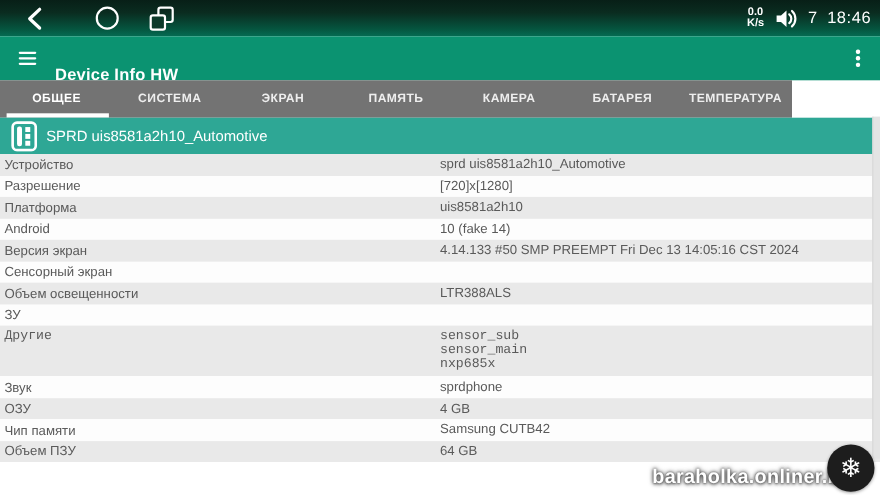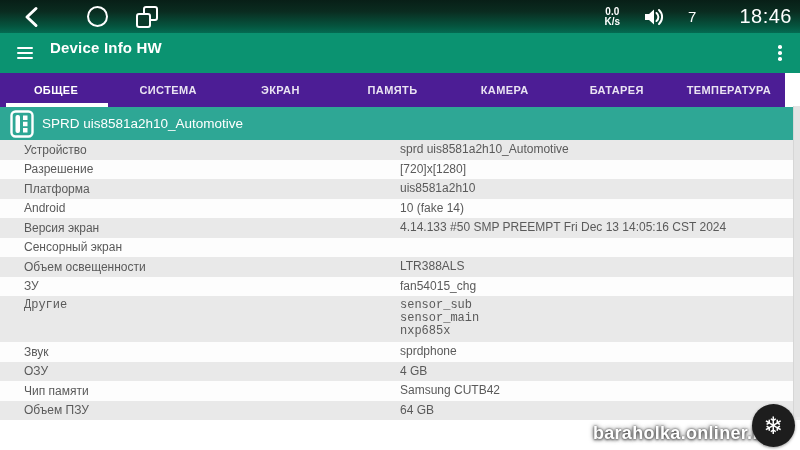--- a/index.html
+++ b/index.html
@@ -24,43 +24,43 @@
   .nav-recents .rr-back {
     position:absolute; right:0; top:0; width:15px; height:15px;
     border:2.4px solid #fff; border-radius:3px;
   }
   .nav-recents .rr-front {
     position:absolute; left:0; bottom:0; width:15px; height:15px;
     border:2.4px solid #fff; border-radius:3px; background:#0c3a2a;
   }
   .status-right {
     position:absolute; right:8px; top:0; height:33px;
-    display:flex; align-items:center; gap:23px; color:#fff;
+    display:flex; align-items:center; gap:9px; color:#fff;
   }
   .netspeed { display:flex; flex-direction:column; align-items:center; line-height:10px; font-size:10px; font-weight:bold; }
   .notif-count { font-size:15px; }
-  .clock { font-size:20px; letter-spacing:0.5px;margin-left:20px; }
+  .clock { font-size:15px; letter-spacing:0.5px; }
 
   
   .appbar {
     position:absolute; left:0; top:33px; width:800px; height:40px;
     background:#0b9371; color:#fff; display:flex; align-items:center;
   }
   .hamburger { position:absolute; left:17px; top:14px; width:16px; height:12px;
     display:flex; flex-direction:column; justify-content:space-between; cursor:pointer; }
   .hamburger span { display:block; height:2px; background:#fff; border-radius:1px; }
-  .app-title { position:absolute; left:50px; top:6px; font-size:15px; font-weight:bold; letter-spacing:0.2px; }
+  .app-title { position:absolute; left:50px; top:27px; font-size:15px; font-weight:bold; letter-spacing:0.2px; }
   .overflow { position:absolute; right:12px; top:9px; width:16px; height:22px;
     display:flex; flex-direction:column; align-items:center; justify-content:center; gap:2.5px; cursor:pointer; }
   .overflow i { width:3.6px; height:3.6px; background:#fff; border-radius:50%; }
 
   
   .tabs {
-    position:absolute; left:0; top:73px; width:785px; height:34px;
-    background:#4c1d95; display:flex;
+    position:absolute; left:0; top:73px; width:720px; height:34px;
+    background:#737373; display:flex;
   }
   .tab {
     position:relative; flex:1 1 0; display:flex; align-items:center; justify-content:center;
     color:rgba(255,255,255,0.88); font-size:11px; font-weight:bold; letter-spacing:0.4px;
     cursor:pointer; text-transform:uppercase;
   }
   .tab.active { color:#ffffff; }
   .tab.active::after {
     content:""; position:absolute; left:6px; right:4px; bottom:0; height:4px; background:#ffffff;
   }
@@ -73,21 +73,21 @@
   .dev-icon { position:absolute; left:10px; top:3px; }
   .dev-title { position:absolute; left:42px; font-size:13.5px; }
 
   
   .rows { position:absolute; left:0; top:140px; width:800px; }
   .row {
     display:flex; width:800px; min-height:19.5px; align-items:center;
     background:#fdfdfd; color:#5a5a5a; font-size:12px;
   }
   .row.alt { background:#e9e9e9; }
-  .row .label { width:392px; padding-left:24px; }
+  .row .label { width:392px; padding-left:4px; }
   .row .value { flex:1; padding-left:8px; white-space:pre-line; line-height:13px; }
   .row.multi { align-items:flex-start; padding:3px 0 4px 0;font-family:Liberation Mono, monospace; }
   .row.multi .label { line-height:13px; }
 
   
   .vscroll {
     position:absolute; right:0; top:106px; width:7px; height:311px;
     background:#e4e4e4; border-left:1px solid #d6d6d6;
   }
 
@@ -207,21 +207,20 @@
       </div>
       <div class="row">
         <div class="label">Сенсорный экран</div>
       </div>
       <div class="row alt">
         <div class="label">Объем освещенности</div>
         <div class="value">LTR388ALS</div>
       </div>
       <div class="row">
         <div class="label">ЗУ</div>
-        <div class="value">fan54015_chg</div>
       </div>
       <div class="row alt multi">
         <div class="label">Другие</div>
         <div class="value">sensor_sub
 sensor_main
 nxp685x</div>
       </div>
       <div class="row">
         <div class="label">Звук</div>
         <div class="value">sprdphone</div>

